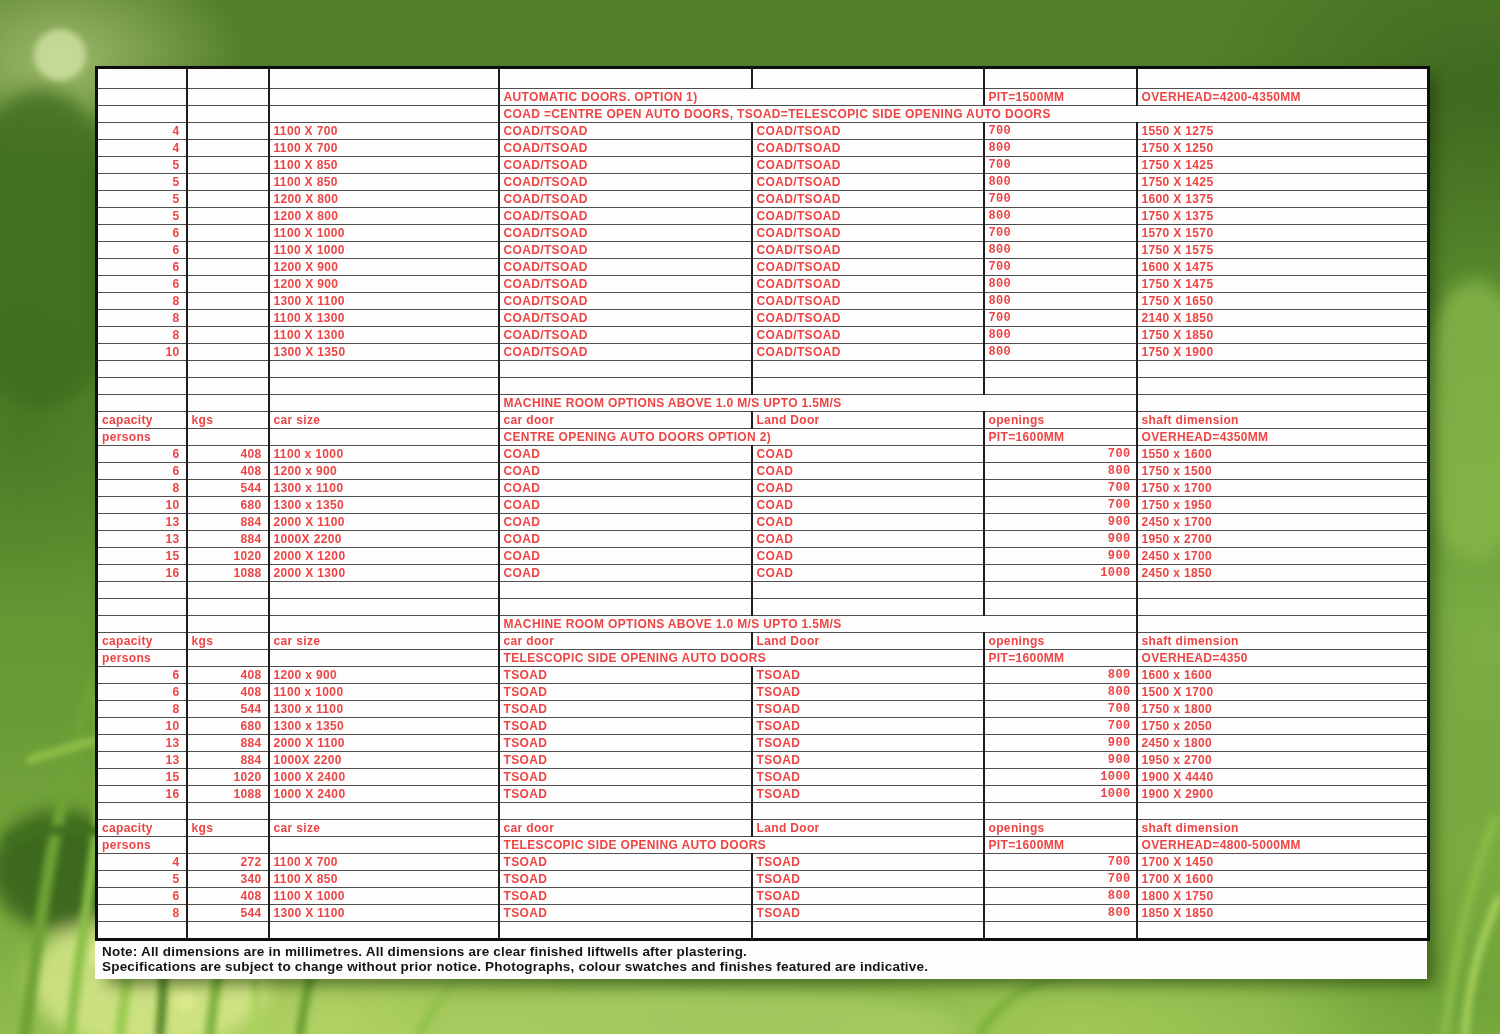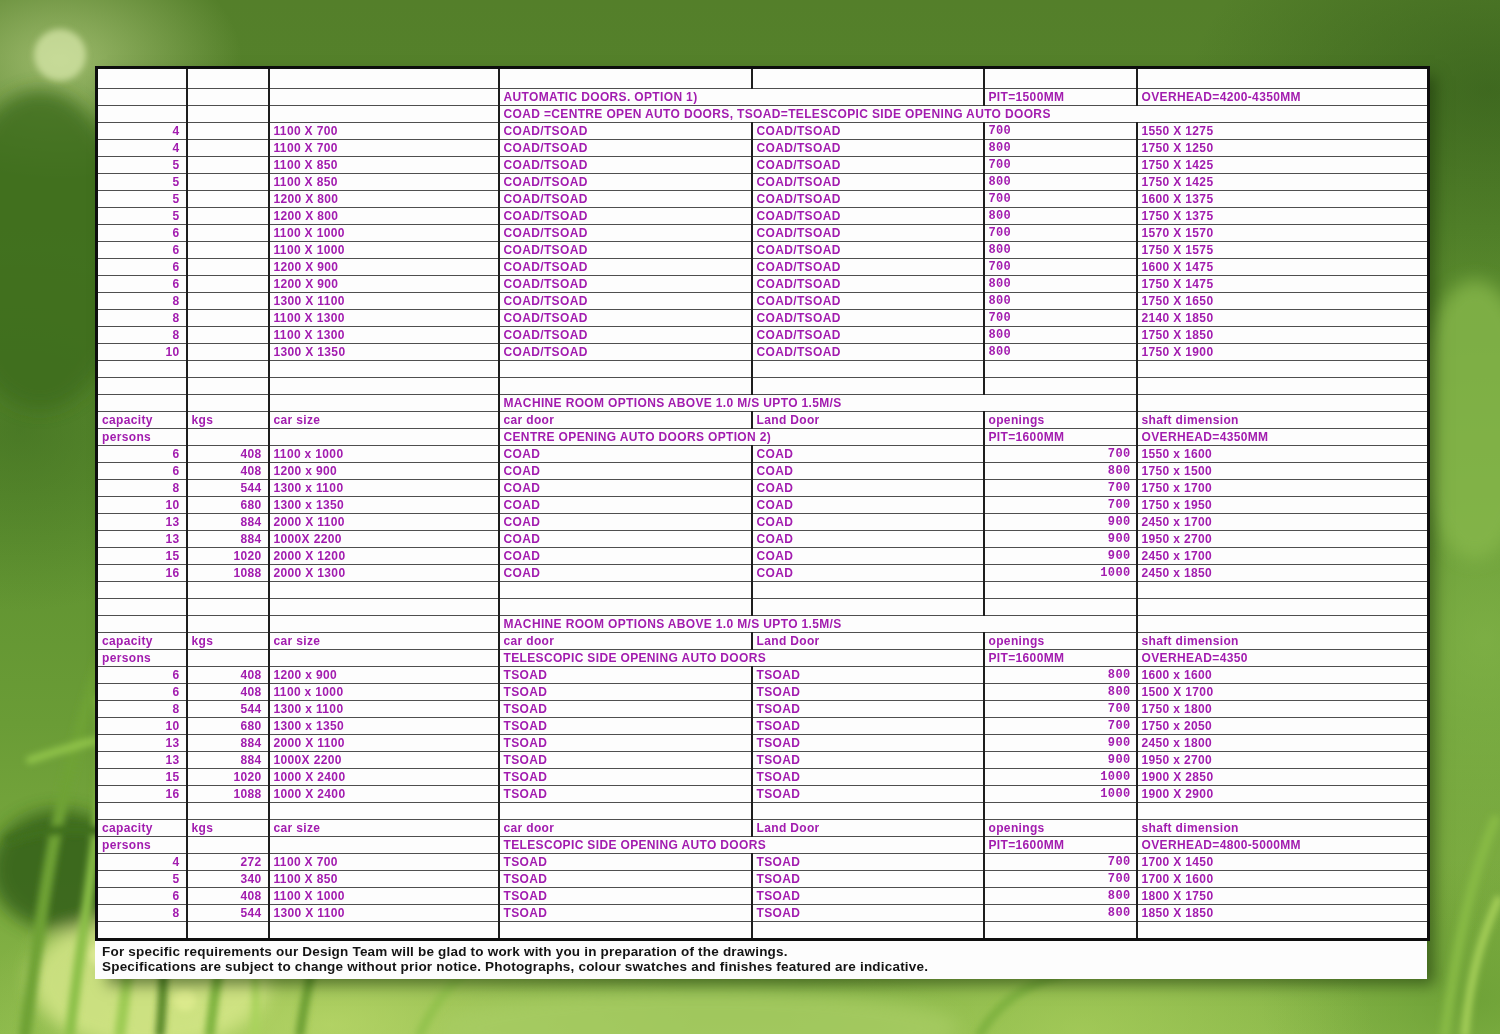--- a/index.html
+++ b/index.html
@@ -25,21 +25,21 @@
   
   .page{
     position:absolute;left:95px;top:66px;width:1332px;
     filter:blur(.45px);
     box-shadow:10px 8px 14px -2px rgba(22,48,8,.55);
   }
   table.spec{
     width:1332px;table-layout:fixed;border-collapse:collapse;
     background:#fdfdfd;border:3px solid #0e0e0e;
     font:700 12px/14px "Liberation Sans",sans-serif;
-    letter-spacing:.35px;color:#a21caf;
+    letter-spacing:.35px;color:#ef4444;
   }
   table.spec td{
     height:16px;padding:0 4px;overflow:hidden;white-space:nowrap;
     border-top:1px solid #4e4e4e;border-left:2px solid #1d1d1d;
     vertical-align:middle;text-align:left;
   }
   tr.blank-top td{height:19px;}
   tbody.data td:nth-child(1),
   tbody.data td:nth-child(2){text-align:right;padding-right:6px;}
   tbody.data td:nth-child(6){text-align:right;padding-right:5px;font-family:Liberation Mono, monospace;}
@@ -480,21 +480,21 @@
           <td>900</td>
           <td>1950 x 2700</td>
         </tr>
         <tr>
           <td>15</td>
           <td>1020</td>
           <td>1000 X 2400</td>
           <td>TSOAD</td>
           <td>TSOAD</td>
           <td>1000</td>
-          <td>1900 X 2850</td>
+          <td>1900 X 4440</td>
         </tr>
         <tr>
           <td>16</td>
           <td>1088</td>
           <td>1000 X 2400</td>
           <td>TSOAD</td>
           <td>TSOAD</td>
           <td>1000</td>
           <td>1900 X 2900</td>
         </tr>
@@ -574,16 +574,16 @@
           <td></td>
           <td></td>
           <td></td>
           <td></td>
           <td></td>
         </tr>
     </tbody>
   </table>
 
   <div class="note">
-    <div>For specific requirements our Design Team will be glad to work with you in preparation of the drawings.</div>
+    <div>Note: All dimensions are in millimetres. All dimensions are clear finished liftwells after plastering.</div>
     <div>Specifications are subject to change without prior notice. Photographs, colour swatches and finishes featured are indicative.</div>
   </div>
 </div>
 
 </body></html>

